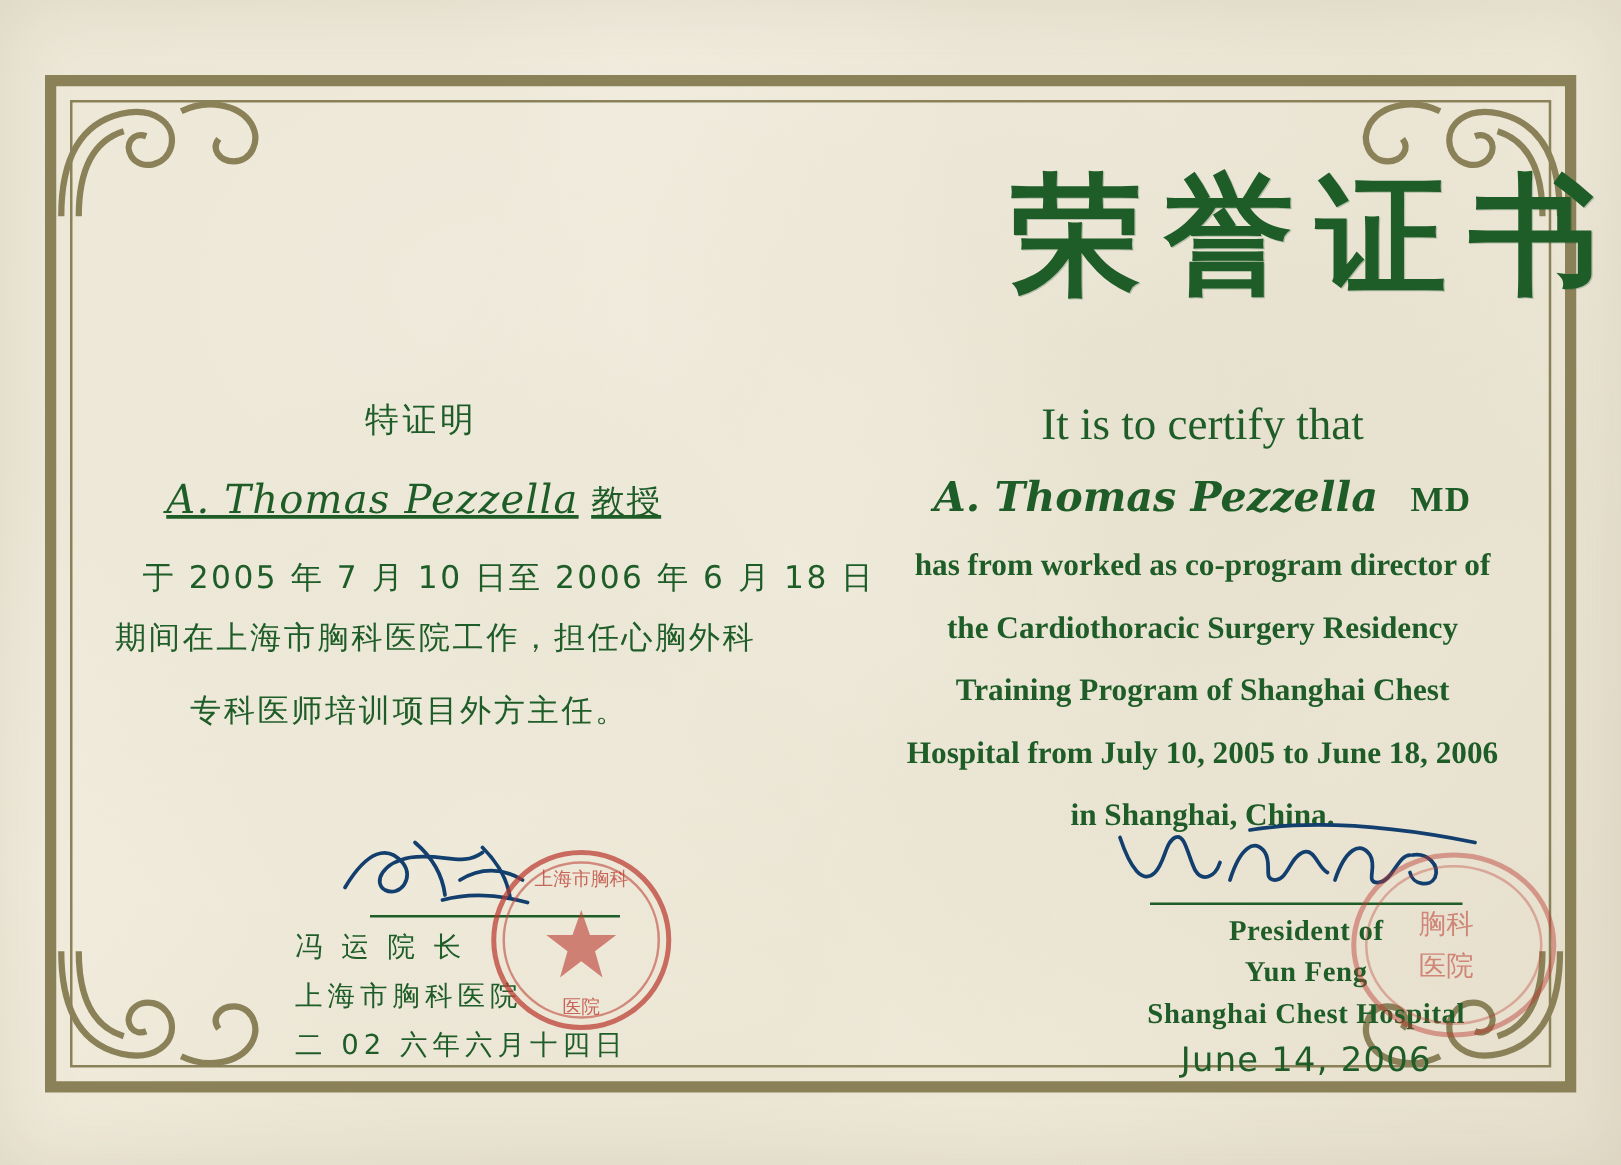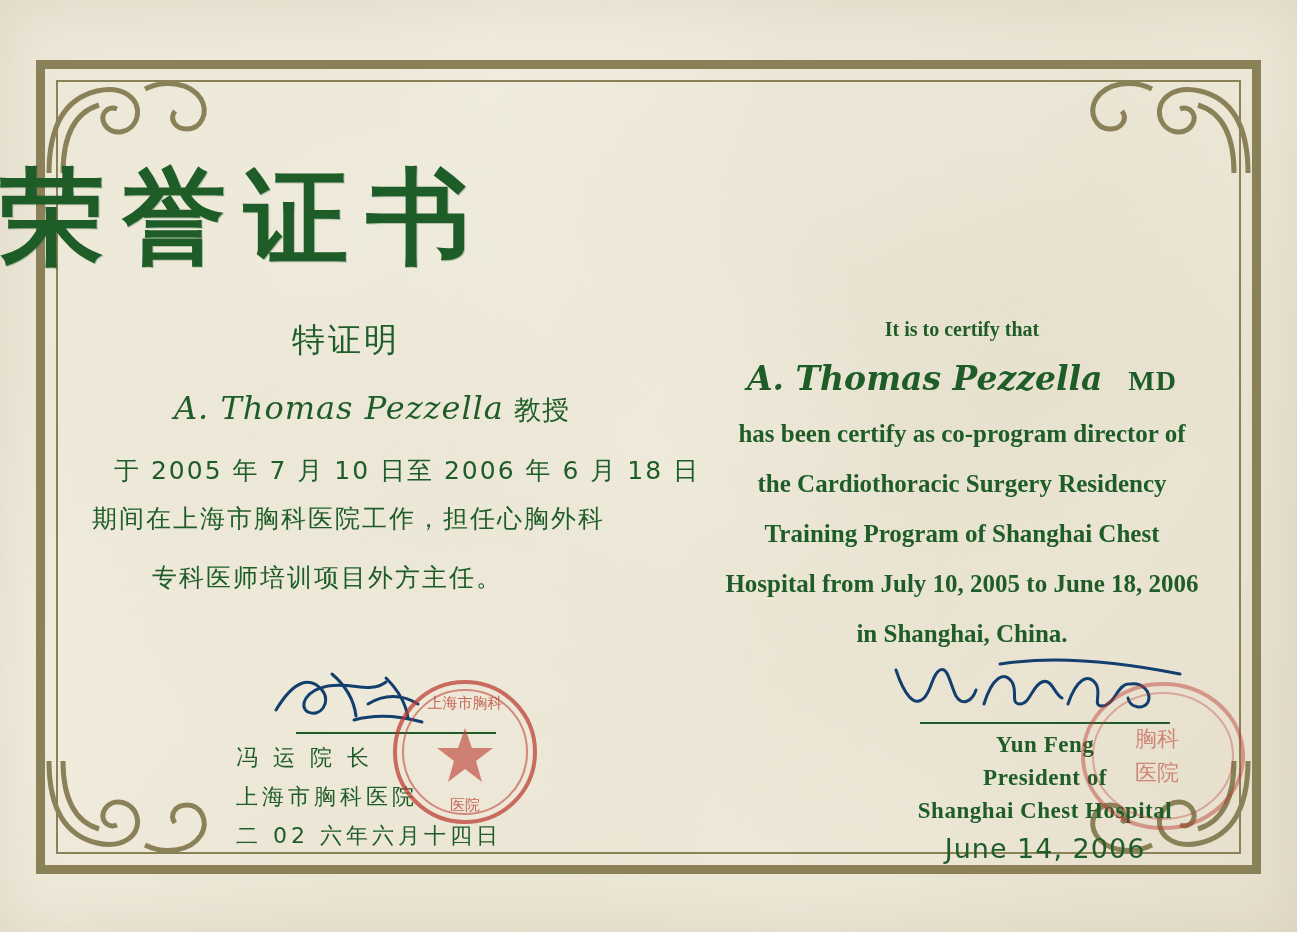--- a/index.html
+++ b/index.html
@@ -68,24 +68,24 @@
   }
   .corner svg { width: 100%; height: 100%; display: block; }
   .corner.tl { left: 45px;  top: 69px; }
   .corner.tr { right: 45px; top: 69px;  transform: scaleX(-1); }
   .corner.bl { left: 45px;  bottom: 67px; transform: scaleY(-1); }
   .corner.br { right: 45px; bottom: 67px; transform: scale(-1,-1); }
 
   
   .title {
     position: absolute;
-    top: 149px;
+    top: 120px;
     left: 0;
     right: 0;
-    text-align: left;
+    text-align: right;
     font-family: "DejaVu Serif", "Liberation Serif", serif;
     font-size: 104px;
     letter-spacing: 18px;
     color: #1f5d28;
     font-weight: 700;
     text-shadow: 1px 1px 0 rgba(20,70,30,0.25);
   }
 
   
   .body-cols {
@@ -95,33 +95,34 @@
     right: 70px;
     display: flex;
     justify-content: space-between;
   }
   .col-left  { width: 560px; }
   .col-right { width: 530px; text-align: center; }
 
   .cn-lead {
     color: #1f5d28;
     font-family: Liberation Mono, monospace;
-    font-size: 33px;
+    font-size: 27px;
     margin-left: 200px;
     letter-spacing: 3px;
   }
   .name-cn {
     margin-top: 26px;
-    margin-left: 82px;
+    margin-left: 41px;
     color: #1f5d28;
     font-size: 32px;
     font-style: italic;
     font-family: "DejaVu Serif", serif;
     letter-spacing: 1px;
     white-space: nowrap;
+    text-decoration: underline;
   }
   .name-cn .suffix {
     font-style: normal;
     font-family: "DejaVu Sans", sans-serif;
     font-size: 27px;
     margin-left: 10px;
   }
   .cn-line {
     margin-top: 26px;
     color: #1f5d28;
@@ -129,22 +130,22 @@
     font-size: 25px;
     letter-spacing: 2px;
     white-space: nowrap;
   }
   .cn-line.l1 { margin-left: 22px; }
   .cn-line.l2 { margin-left: 0px; margin-top: 15px; }
   .cn-line.l3 { margin-left: 60px; }
 
   .en-lead {
     color: #1f5d28;
-    font-size: 20px;
-    font-weight: 700;
+    font-size: 36px;
+    font-weight: 400;
     text-align: center;
   }
   .name-en {
     margin-top: 18px;
     color: #1f5d28;
     font-size: 33px;
     font-style: italic;
     font-weight: 700;
     font-family: "DejaVu Serif", serif;
     white-space: nowrap;
@@ -285,21 +286,21 @@
       <div class="cn-line l1">于 2005 年 7 月 10 日至 2006 年 6 月 18 日</div>
       <div class="cn-line l2">期间在上海市胸科医院工作，担任心胸外科</div>
       <div class="cn-line l3">专科医师培训项目外方主任。</div>
     </div>
 
     <div class="col-right">
       <div class="en-lead">It is to certify that</div>
       <div class="name-en">
         <span>A. Thomas Pezzella</span><span class="degree">MD</span>
       </div>
-      <div class="en-line">has been certify as co-program director of</div>
+      <div class="en-line">has from worked as co-program director of</div>
       <div class="en-line">the Cardiothoracic Surgery Residency</div>
       <div class="en-line">Training Program of Shanghai Chest</div>
       <div class="en-line">Hospital from July 10, 2005 to June 18, 2006</div>
       <div class="en-line">in Shanghai, China.</div>
     </div>
   </div>
 
   <div class="sig-left">
     <div class="sig-scribble">
       <svg viewBox="0 0 320 72" fill="none" stroke="currentColor" stroke-width="3" stroke-linecap="round">
@@ -330,22 +331,22 @@
     <div class="sig-scribble">
       <svg viewBox="0 0 330 72" fill="none" stroke="currentColor" stroke-width="3" stroke-linecap="round">
         <path d="M16 20 C24 44 34 58 44 48 C52 40 52 24 60 20 C68 16 70 34 76 46 C82 56 92 52 96 40"></path>
         <path d="M104 54 C112 28 124 20 132 32 C138 42 130 54 140 54 C150 54 152 36 162 32 C172 28 174 44 182 48"></path>
         <path d="M188 54 C196 30 208 22 216 34 C222 44 212 56 222 56 C234 56 238 34 248 34"></path>
         <path d="M250 34 C262 32 272 42 268 52 C264 60 250 58 248 48"></path>
         <path d="M120 14 C170 6 230 10 300 24"></path>
       </svg>
     </div>
     <div class="sig-rule wide"></div>
+    <div class="sig-line-en">President of</div>
     <div class="sig-line-en">Yun Feng</div>
-    <div class="sig-line-en">President of</div>
     <div class="sig-line-en">Shanghai Chest Hospital</div>
     <div class="sig-date-en">June 14, 2006</div>
   </div>
 
   <div class="seal seal-right">
     <svg viewBox="0 0 175 165">
       <ellipse cx="88" cy="80" rx="80" ry="72" fill="none" stroke="#bb3a30" stroke-width="4" opacity="0.45"></ellipse>
       <ellipse cx="88" cy="80" rx="70" ry="63" fill="none" stroke="#bb3a30" stroke-width="2" opacity="0.35"></ellipse>
       <text x="60" y="70" font-size="22" fill="#bb3a30" opacity="0.55" font-family="DejaVu Sans, sans-serif">胸科</text>
       <text x="60" y="104" font-size="22" fill="#bb3a30" opacity="0.55" font-family="DejaVu Sans, sans-serif">医院</text>

